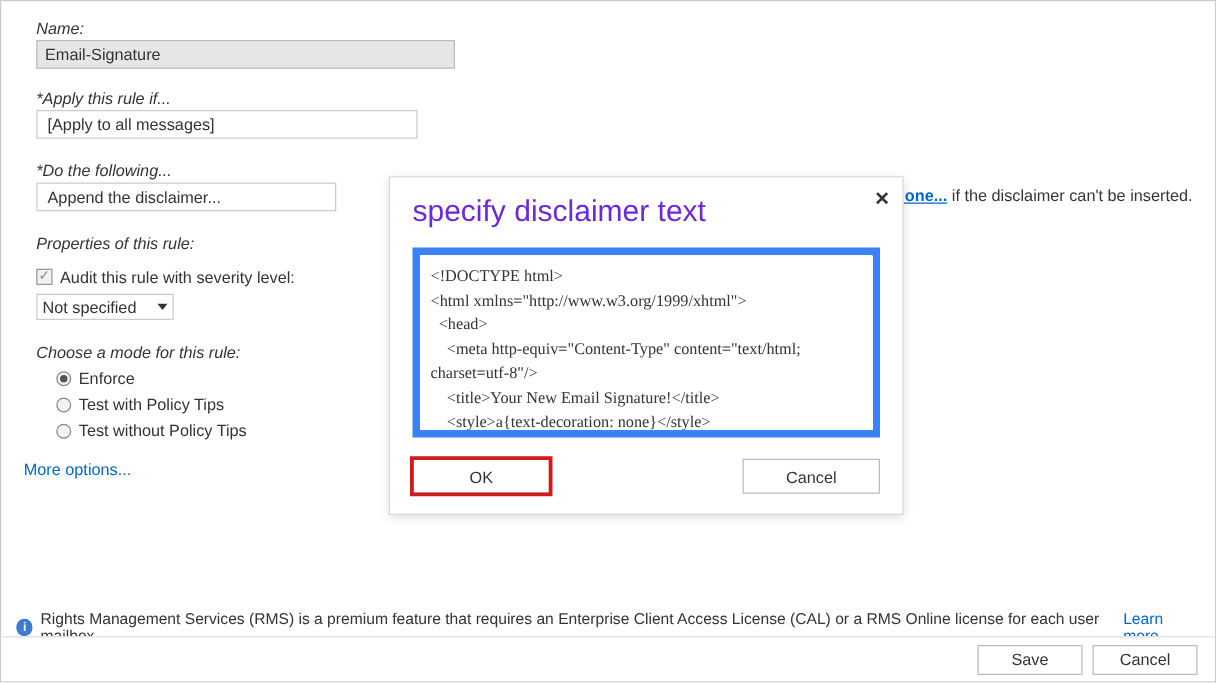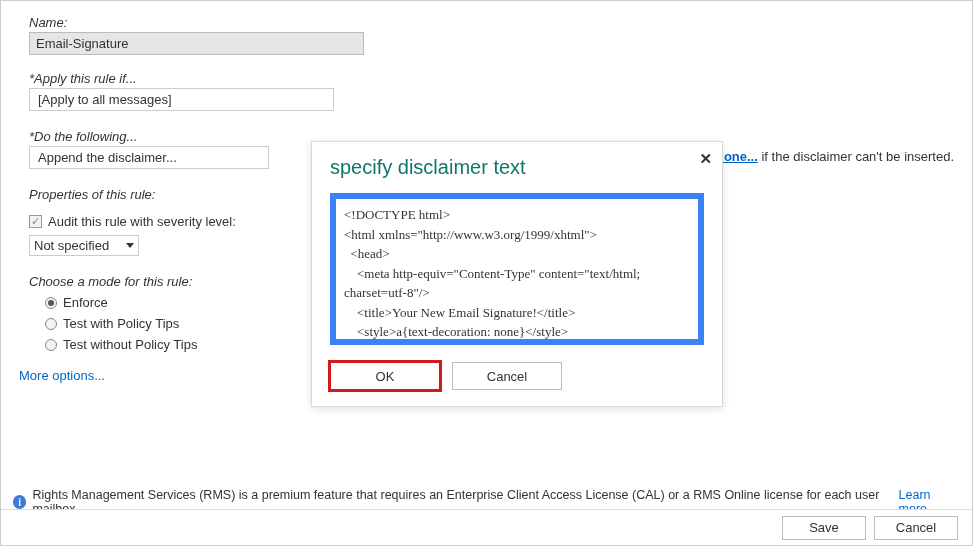--- a/index.html
+++ b/index.html
@@ -187,41 +187,41 @@
   }
   .dialog-close {
     position: absolute;
     top: 8px; right: 10px;
     font-size: 15px;
     font-weight: bold;
     cursor: pointer;
     color: #333;
   }
   .dialog-title {
-    font-size: 20px;
+    font-size: 24px;
     font-weight: 300;
-    color: #0f766e;
+    color: #6d28d9;
     margin-bottom: 14px;
   }
   .dialog-textarea {
     width: 100%;
     height: 152px;
     border: 6px solid #3b82f6;
     font-family: Liberation Serif, serif;
     font-size: 13px;
     padding: 6px 8px;
     resize: none;
     overflow-y: scroll;
     color: #333;
     line-height: 1.5;
     white-space: pre-wrap;
   }
   .dialog-buttons {
     display: flex;
-    justify-content: flex-start;
+    justify-content: space-between;
     gap: 12px;
     margin-top: 14px;
   }
   .dialog-btn {
     width: 110px;
     height: 28px;
     border: 1px solid #bbb;
     background: #fff;
     font-size: 13px;
     color: #333;

